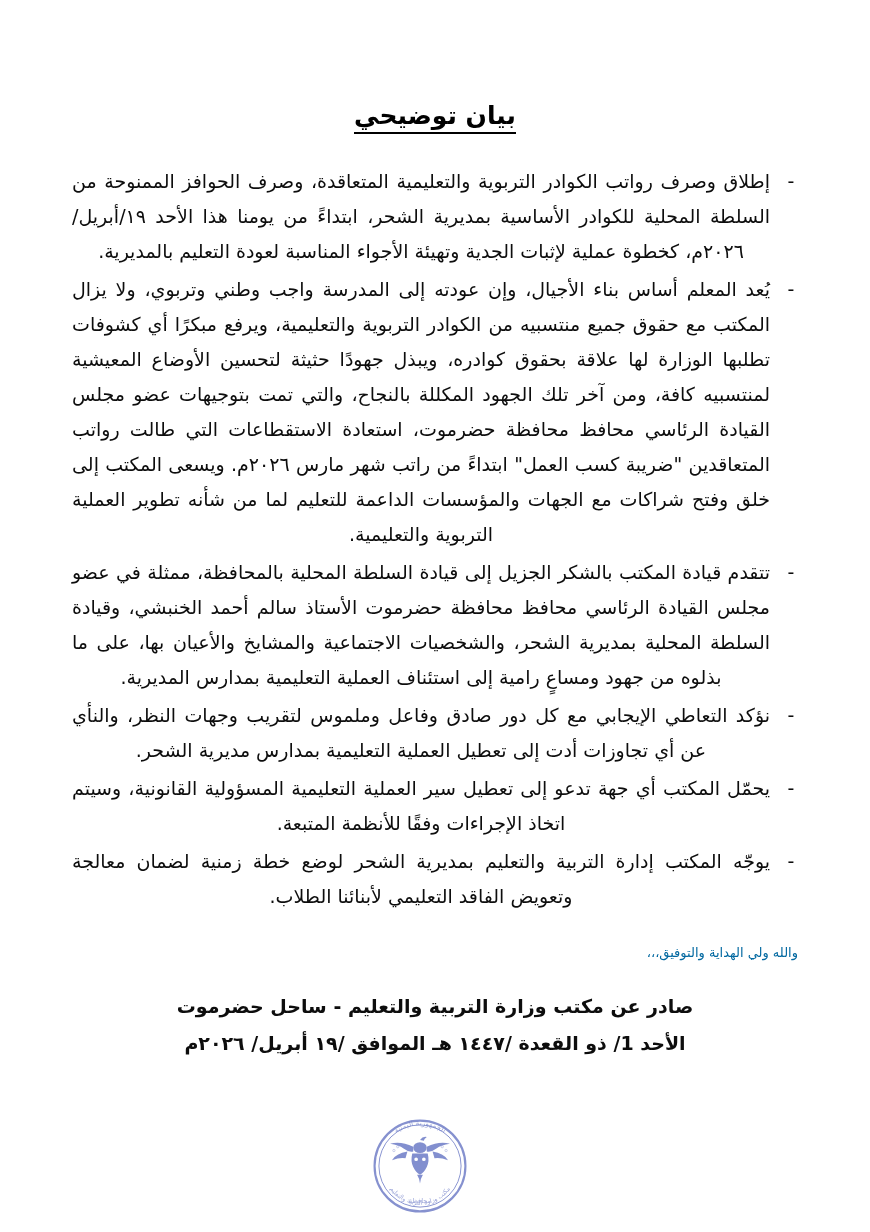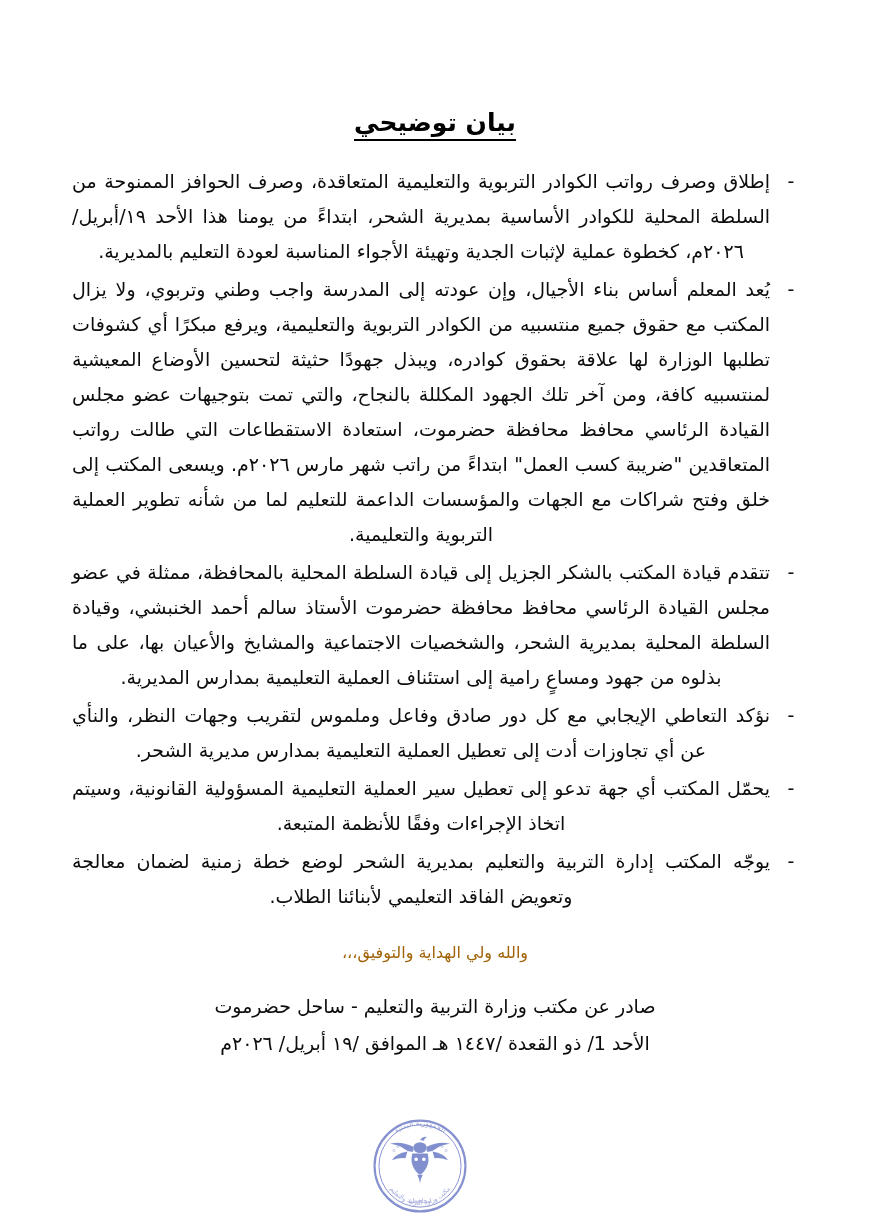--- a/index.html
+++ b/index.html
@@ -15,21 +15,21 @@
     background: #ffffff;
     margin: 0 auto;
     overflow: hidden;
     font-family: "DejaVu Sans", "Liberation Sans", sans-serif;
     color: #111111;
     direction: rtl;
   }
 
   .doc-title {
     position: absolute;
-    top: 108px;
+    top: 101px;
     left: 0;
     right: 0;
     text-align: center;
     font-size: 25px;
     font-weight: bold;
     letter-spacing: 0;
     color: #000000;
   }
   .doc-title span {
     display: inline-block;
@@ -74,33 +74,32 @@
     top: 0;
     width: 14px;
     font-size: 19px;
     line-height: 35px;
     text-align: right;
     color: #0d0d0d;
   }
 
   .closing {
     margin-top: 22px;
-    font-size: 16px;
+    font-size: 13px;
     line-height: 34px;
-    text-align: center;
-    color: #a16207;
+    color: #0369a1;
   }
   .signature {
     margin-top: 18px;
     font-size: 19px;
     line-height: 37px;
     text-align: center;
     color: #0d0d0d;
   }
-  .signature div { white-space: nowrap; }
+  .signature div { white-space: nowrap; font-weight: bold; }
 
   
   .stamp {
     position: absolute;
     left: 362px;
     top: 1108px;
     width: 116px;
     height: 116px;
     opacity: 0.82;
   }

